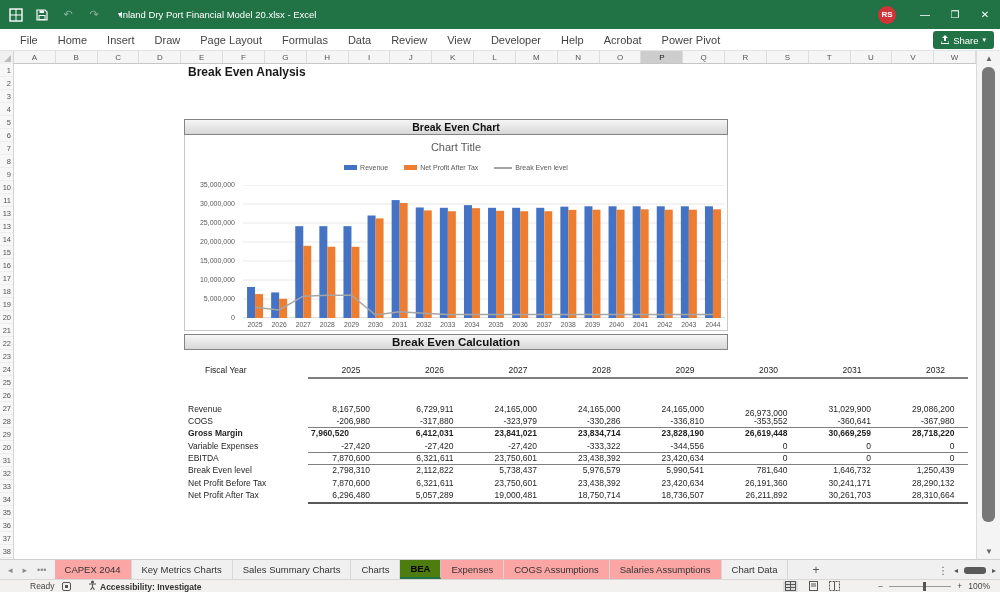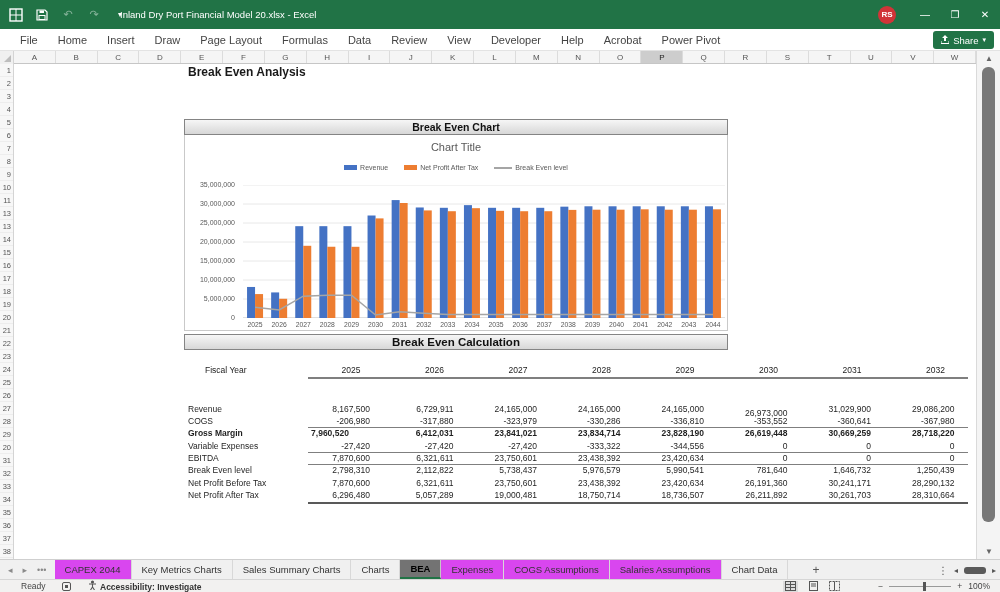--- a/index.html
+++ b/index.html
@@ -64,29 +64,29 @@
   .vscroll { position:absolute; right:0; top:51px; width:24px; height:508px; background:#f4f4f4; border-left:1px solid #dadada; }
   .vs-arrow { position:absolute; left:0; width:24px; height:13px; text-align:center; font-size:8px; color:#666; line-height:13px; }
   .vs-thumb { position:absolute; left:5px; top:16px; width:13px; height:455px; background:#787878; border-radius:6px; }
 
   
   .tabstrip { position:absolute; left:0; top:559px; width:1000px; height:20px; background:#f0f0f0; border-top:1px solid #cfcfcf; display:flex; align-items:stretch; }
   .tab-nav { display:flex; align-items:center; gap:2px; padding:0 4px; color:#8a8a8a; font-size:9px; }
   .tab-nav span { padding:0 4px; }
   #sheet-tabs { display:flex; align-items:stretch; }
   .stab { font-size:9.5px; color:#333; padding:0 10px; display:flex; align-items:center; border-right:1px solid #d8d8d8; white-space:nowrap; }
-  .stab.yellow { background:#d946ef; }
-  .stab.active { background:#737373; font-weight:bold; color:#000; border-bottom:2px solid #217346; border-right:1px solid #c6c6c6;text-align:right; }
+  .stab.yellow { background:#fca5a5; }
+  .stab.active { background:#4d7c0f; font-weight:bold; color:#000; border-bottom:2px solid #217346; border-right:1px solid #c6c6c6;text-align:right; }
   .addsheet { display:flex; align-items:center; padding:0 10px; color:#555; font-size:12px; margin-left:14px; }
   .ts-right { position:absolute; right:4px; top:0; height:20px; display:flex; align-items:center; gap:6px; color:#555; }
   .hthumb { width:22px; height:7px; background:#5a5a5a; border-radius:3px; }
 
   
   .statusbar { position:absolute; left:0; top:579px; width:1000px; height:13px; background:#f2f1f0; border-top:1px solid #d6d6d6; font-size:8.5px; color:#444; }
-  .sb-ready { position:absolute; left:21px; top:0; line-height:12px;text-align:right; }
+  .sb-ready { position:absolute; left:30px; top:0; line-height:12px;text-align:right; }
   .sb-macro { position:absolute; left:62px; top:2px; }
   .sb-acc { position:absolute; left:88px; top:0; line-height:12px; display:flex; gap:3px; align-items:center; font-weight:bold; color:#333; }
   .sb-views { position:absolute; right:160px; top:1px; display:flex; gap:10px; }
   .sb-zoomctl { position:absolute; right:10px; top:0; display:flex; align-items:center; gap:6px; height:12px; }
   .zoom-track { position:relative; width:62px; height:1px; background:#9a9a9a; }
   .zoom-thumb { position:absolute; left:34px; top:-4px; width:3px; height:9px; background:#555; }
 </style>
 </head>
 <body>
 

